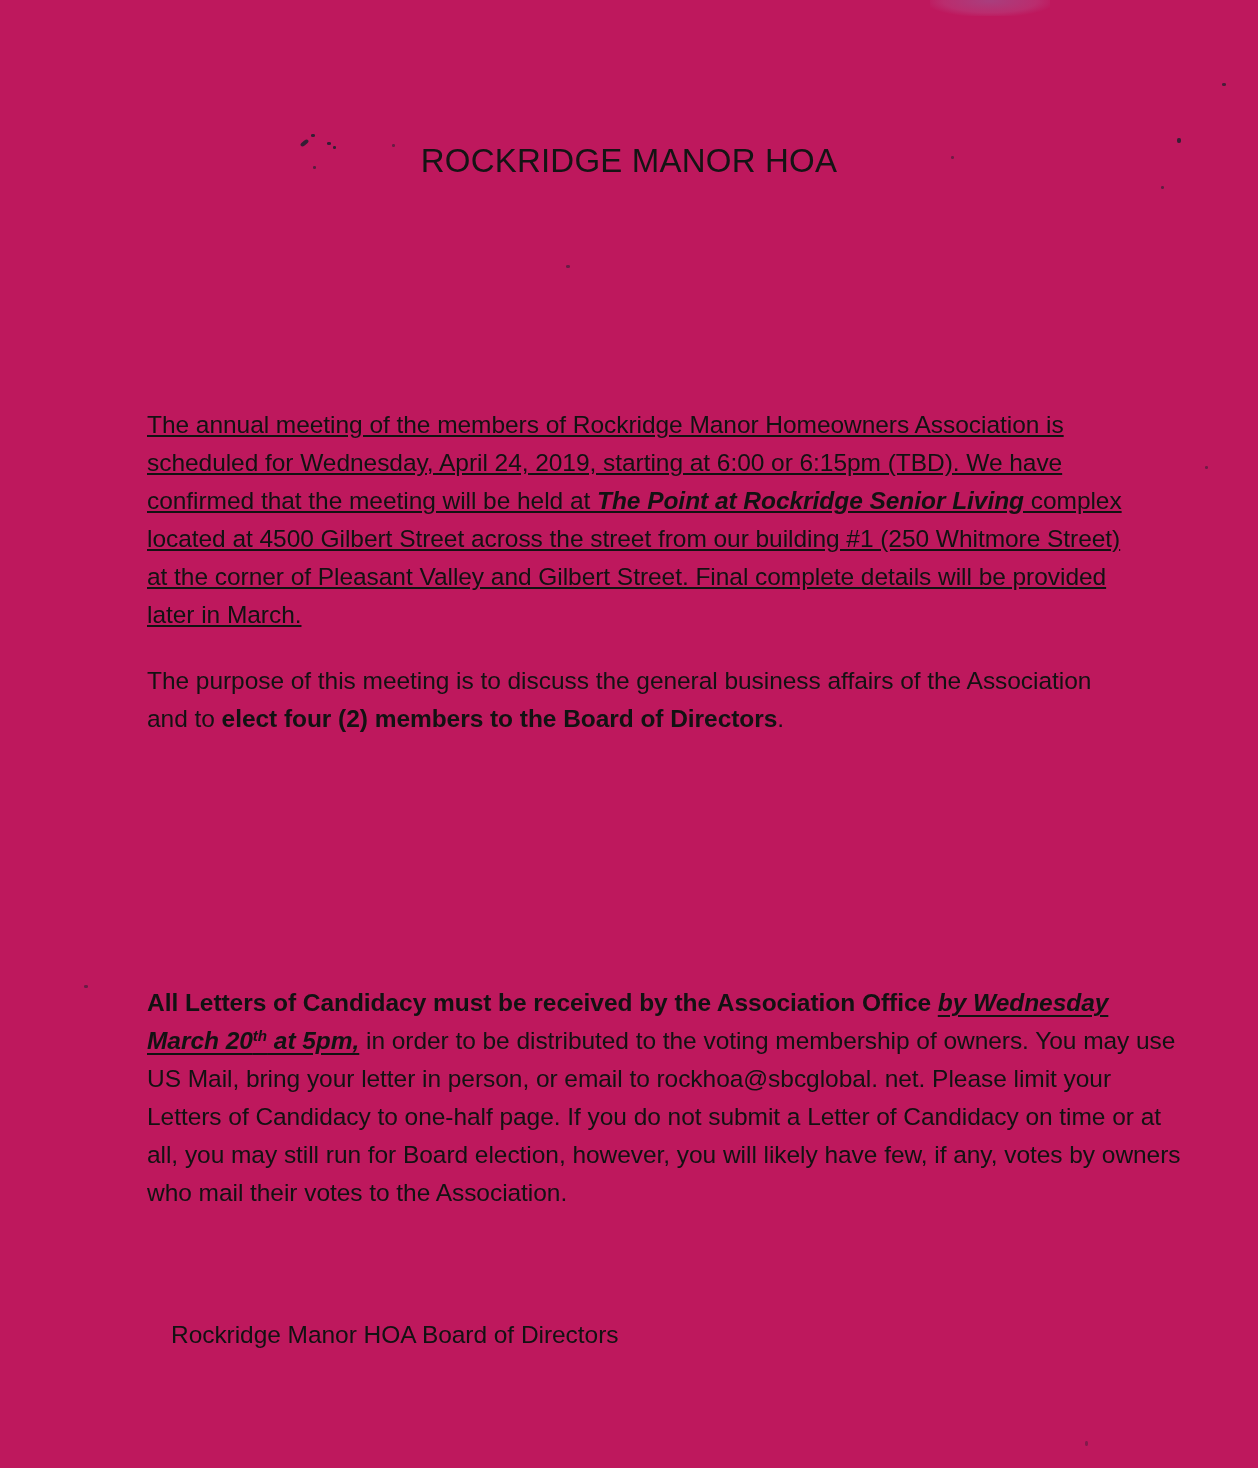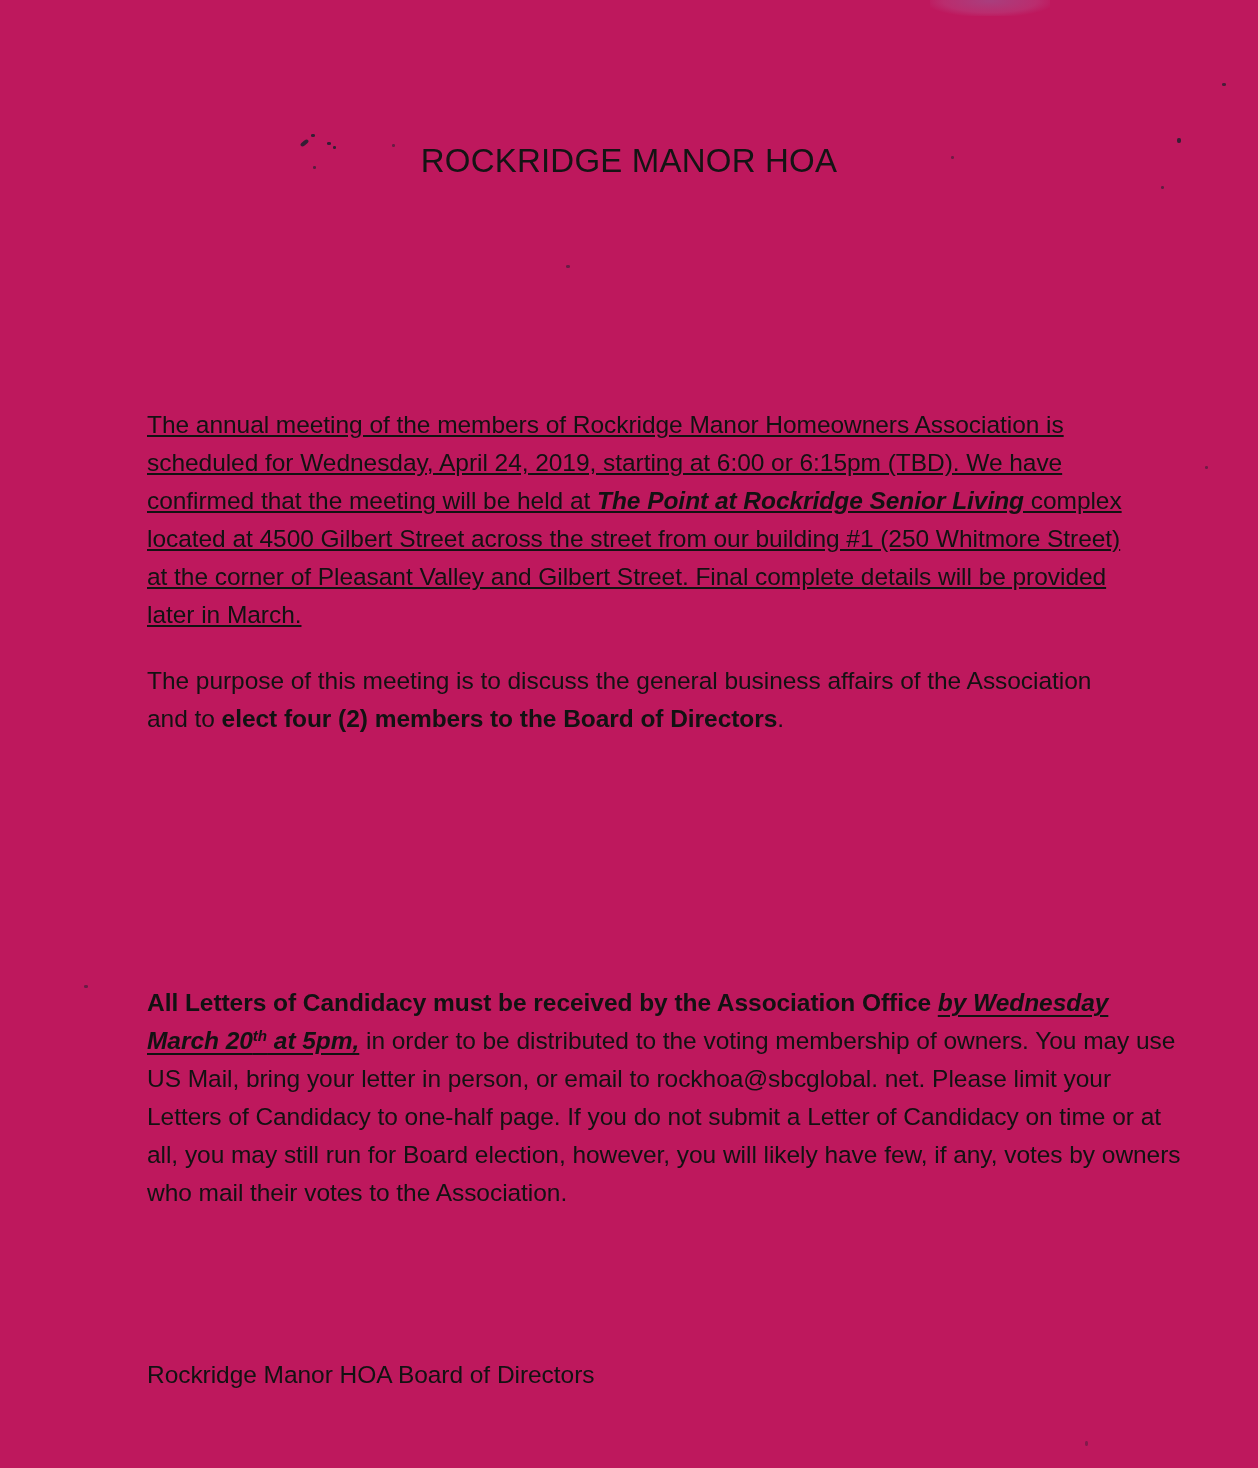--- a/index.html
+++ b/index.html
@@ -63,21 +63,21 @@
     font-size: 24.5px;
     line-height: 38px;
     color: #121212;
     letter-spacing: -0.05px;
   }
 
   #salutation  { top: 305px; }
   #para-meeting{ top: 406px; width: 1000px; text-decoration: underline; }
   #para-purpose{ top: 662px; width: 960px; }
   #para-letters{ top: 972px; width: 1035px; margin-top: 12px; }
-  #signoff     { top: 1356px; }
+  #signoff     { top: 1316px; margin-left: 24px; }
 
   
   #callout {
     position: absolute;
     left: 147px;
     top: 804px;
     width: 1020px;
     font-family: "Liberation Sans", sans-serif;
     font-size: 28.5px;
     line-height: 53px;

